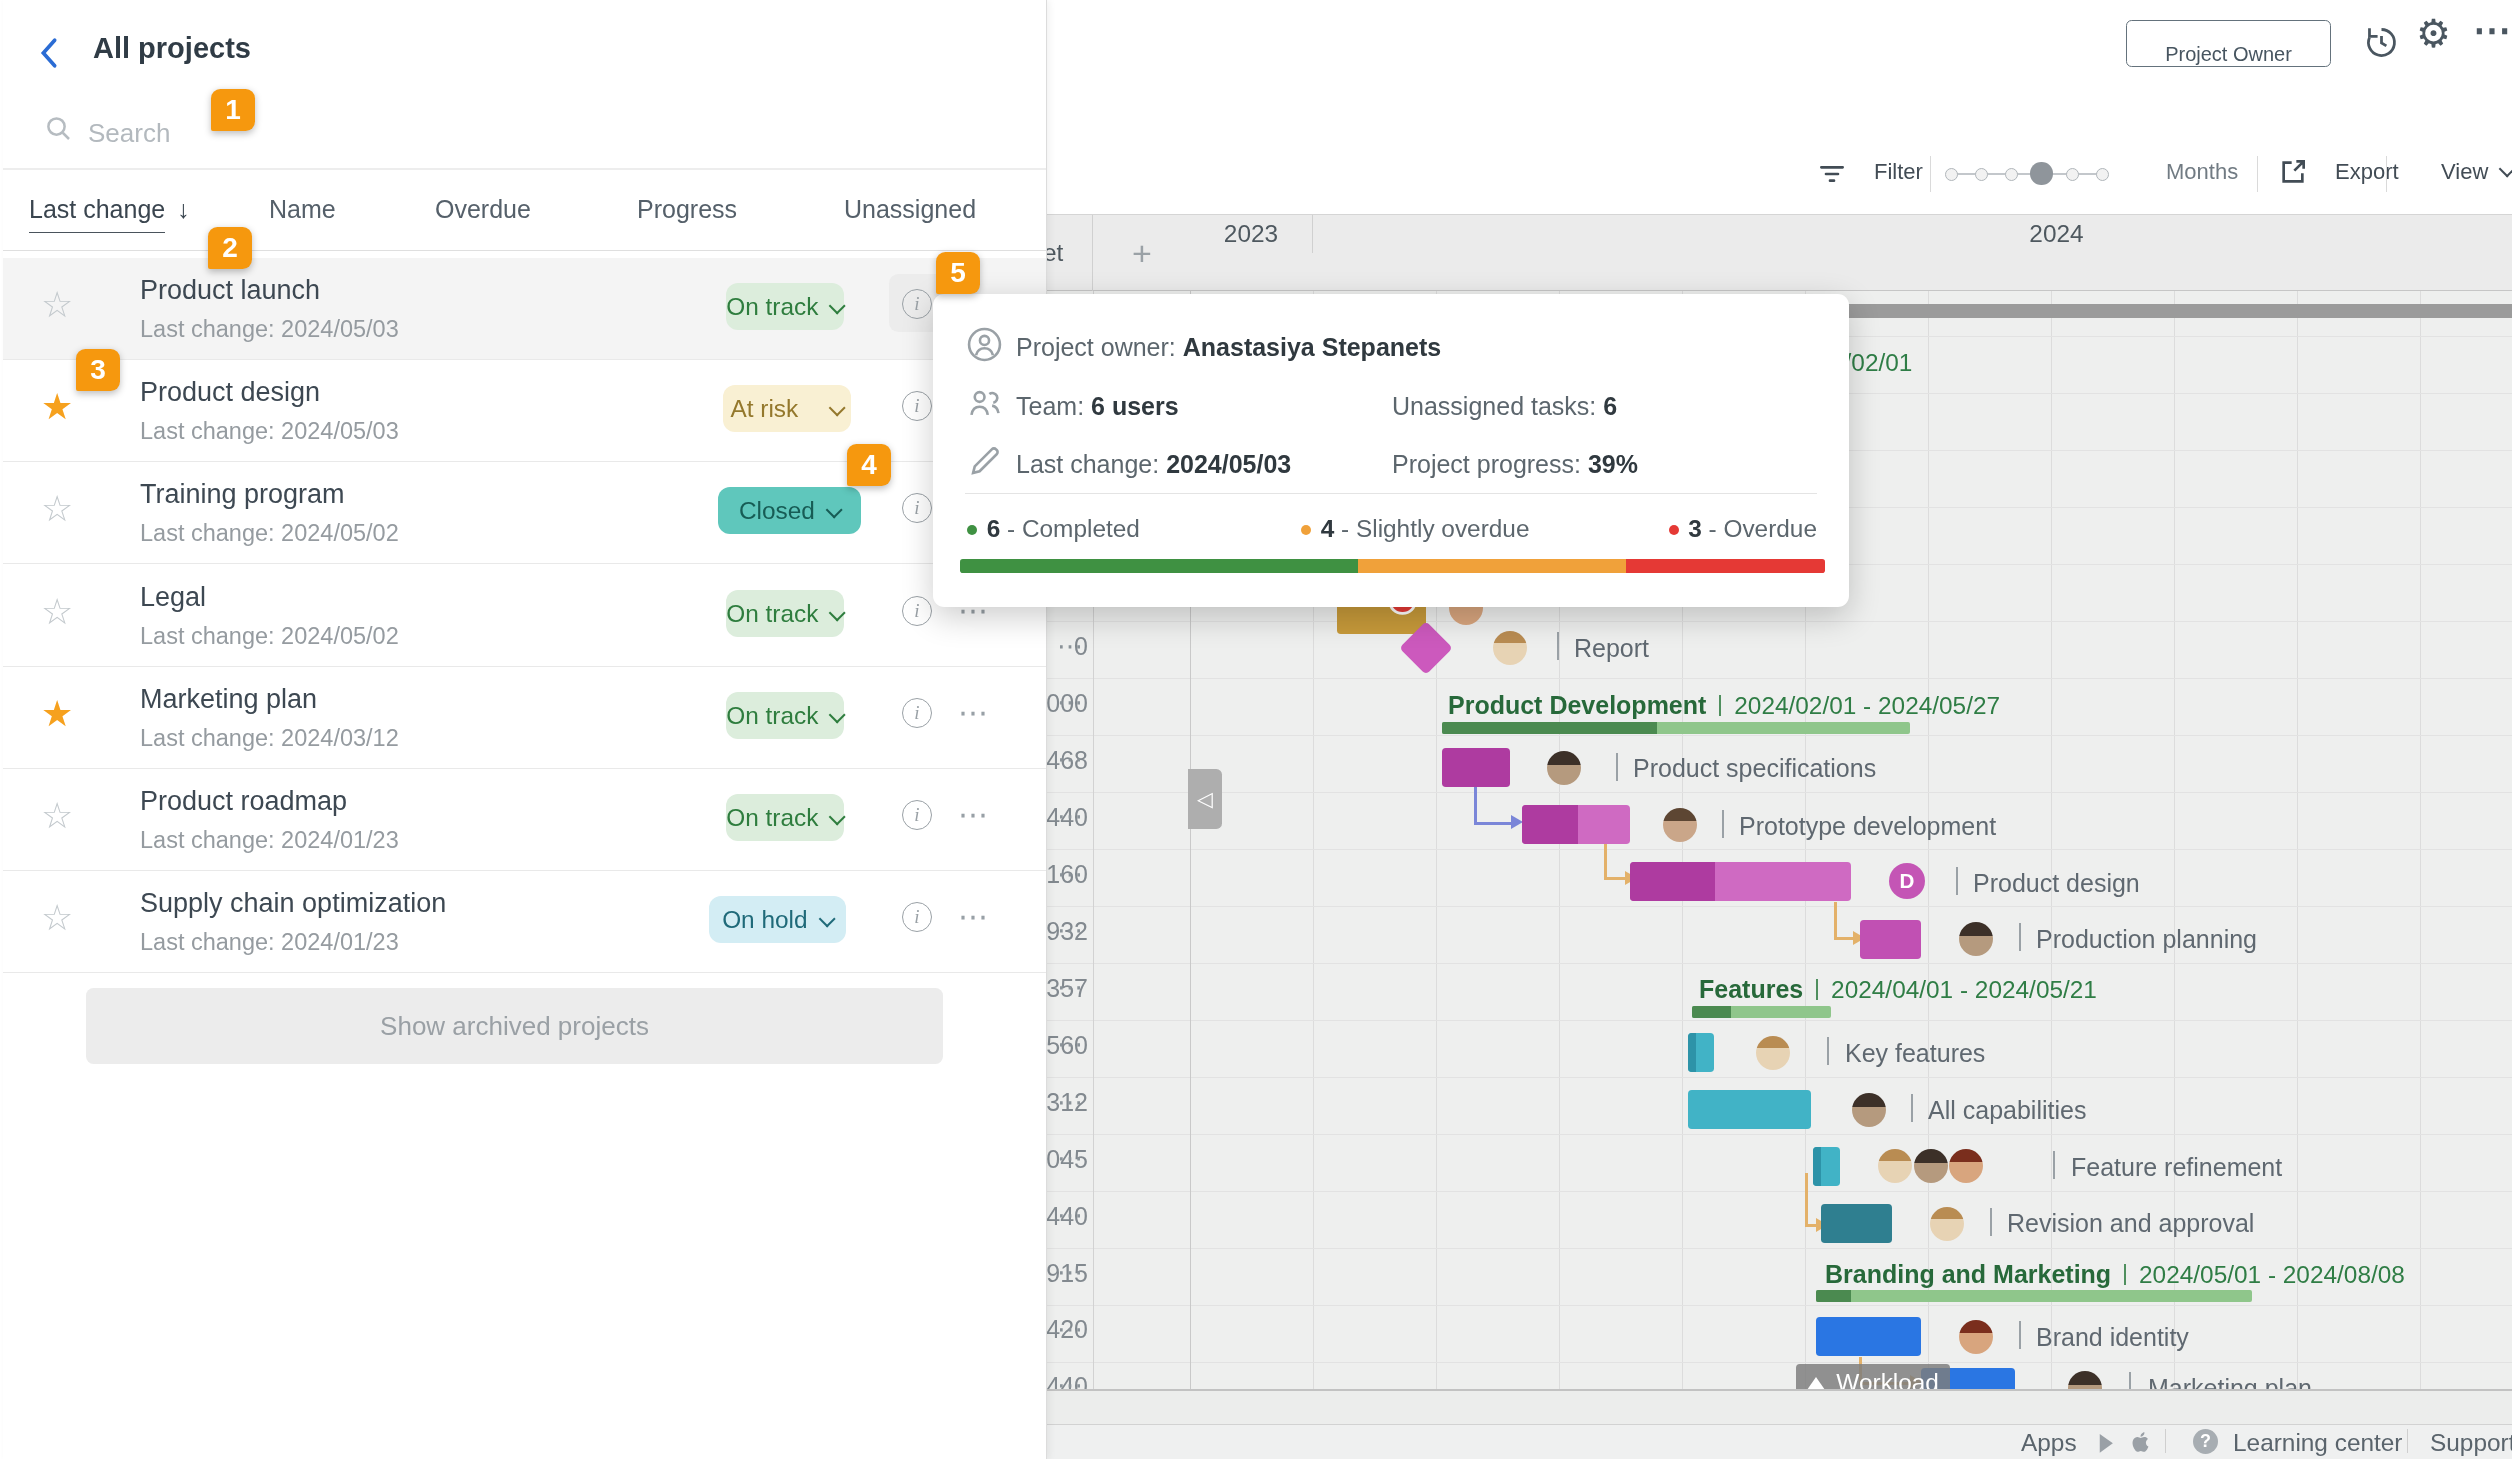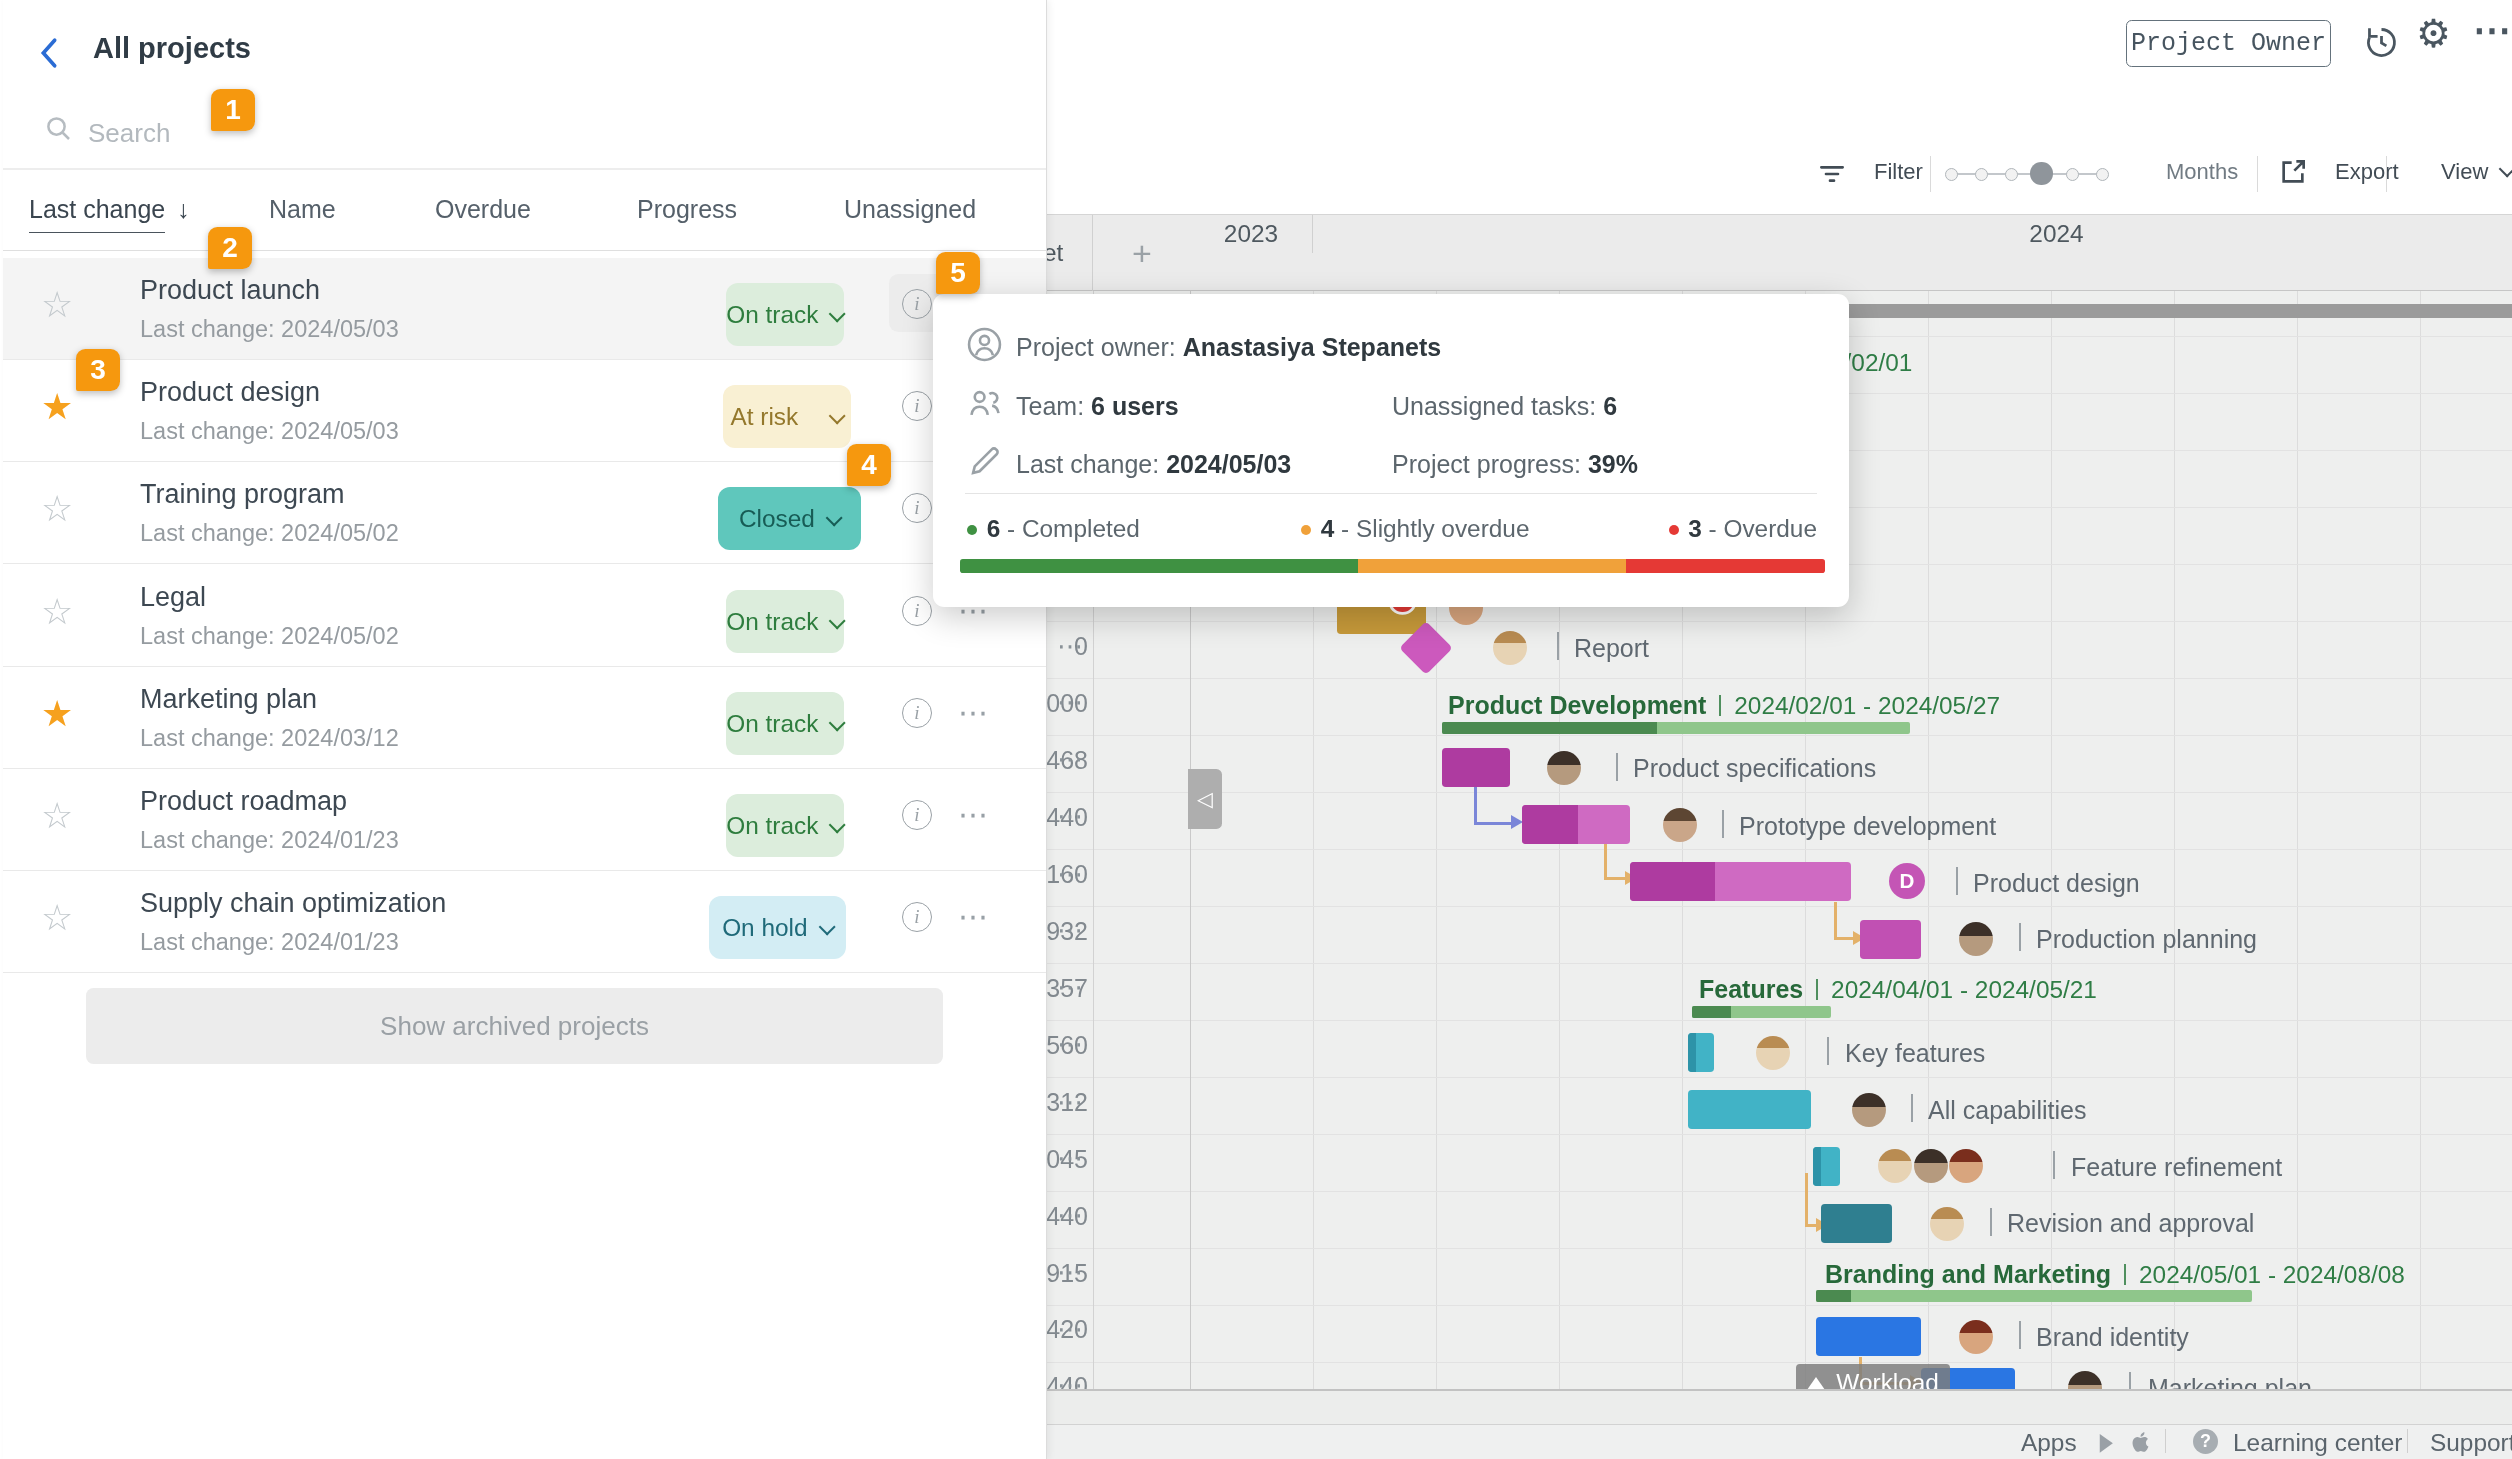--- a/index.html
+++ b/index.html
@@ -52,22 +52,22 @@
   .collapse::after{content:"◁";}
   .workload{position:absolute;background:rgba(125,125,125,.84);color:#fff;font-size:24.4px;border-radius:3.8px;
             display:flex;align-items:center;justify-content:center;gap:11.3px;}
   .wtri{width:0;height:0;border-left:9.4px solid transparent;border-right:9.4px solid transparent;border-bottom:13px solid #fff;}
   
   .tbtext{position:absolute;font-size:22px;color:#424c55;white-space:nowrap;margin-left:19px;}
   .tbdiv{position:absolute;width:0.9px;height:36px;background:#dadada;}
   .sdot{position:absolute;width:11.3px;height:11.3px;border:1.9px solid #b0b6ba;border-radius:50%;background:#f2f2f2;}
   .sbig{position:absolute;width:22.5px;height:22.5px;border-radius:50%;background:#8f959b;}
   .chev{display:inline-block;width:10.3px;height:10.3px;border-right:2.3px solid currentColor;border-bottom:2.3px solid currentColor;transform:rotate(45deg);margin-left:13px;vertical-align:3.8px;}
-  .pillbtn{position:absolute;border:1.9px solid #64727c;border-radius:5.6px;color:#475560;font-size:25px;
-           display:flex;align-items:center;justify-content:center;background:#fff;font-family:Liberation Mono, monospace;}
+  .pillbtn{position:absolute;border:1.9px solid #64727c;border-radius:5.6px;color:#475560;font-size:20px;
+           display:flex;align-items:flex-end;justify-content:center;background:#fff;}
   .icbtn{position:absolute;color:#4a5660;}
   .gearicon::after{content:"⚙";font-size:39px;}
   .moreicon::after{content:"⋯";font-size:38px;font-weight:700;}
   
   .foot{position:absolute;left:0;top:1425px;width:1469px;height:35px;background:#eff0f0;}
   .foottext{position:absolute;top:3.8px;font-size:24.4px;color:#5a646c;white-space:nowrap;}
   .fdiv{position:absolute;top:3.8px;width:0.9px;height:24.4px;background:#cfcfcf;}
   .qcirc{position:absolute;top:3.8px;width:25px;height:25px;border-radius:50%;background:#a7adb2;color:#fff;
          font-size:18px;font-weight:700;display:flex;align-items:center;justify-content:center;}
   .qcirc::after{content:"?";}
@@ -79,21 +79,21 @@
              color:#2563c9;font-size:26px;display:flex;align-items:center;justify-content:center;background:#fff;}
   .searchin{position:absolute;left:83px;top:111px;width:469px;height:43px;border:none;outline:none;
             font-size:26px;color:#555;font-family:"Liberation Sans",sans-serif;background:transparent;}
   .searchin::placeholder{color:#b3b9be;}
   .hdr{position:absolute;font-size:25px;color:#55606a;white-space:nowrap;}
   .prow{position:absolute;left:0;width:1043px;height:102px;border-bottom:0.9px solid #e9e9e9;box-sizing:border-box;}
   .star{position:absolute;left:38px;top:26px;font-size:36px;color:#c3c9cd;}
   .starred{color:#f6a11e;}
   .pname{position:absolute;left:137px;top:17px;font-size:27px;color:#3d4852;}
   .pchange{position:absolute;left:137px;top:58px;font-size:23.5px;color:#959ba0;}
-  .pstatus{position:absolute;top:25px;height:63px;border-radius:12px;font-size:24.4px;
+  .pstatus{position:absolute;top:25px;height:47px;border-radius:12px;font-size:24.4px;
            display:flex;align-items:center;justify-content:center;}
   .st-on-track{background:#dcedDC;color:#2e7d3e;}
   .st-at-risk{background:#f9f0d3;color:#94782c;gap:20px;}
   .st-closed{background:#5fc7bc;color:#175c55;}
   .st-on-hold{background:#d3edf4;color:#1f6a79;}
   .info{position:absolute;left:899px;top:31px;width:28px;height:28px;border:1.9px solid #9aa1a6;border-radius:50%;
         color:#9aa1a6;font-size:19px;font-style:italic;font-family:"Liberation Serif",serif;
         display:flex;align-items:center;justify-content:center;}
   .info::after{content:"i";}
   .pdots{position:absolute;left:955px;top:28px;font-size:30px;color:#98a0a6;}

